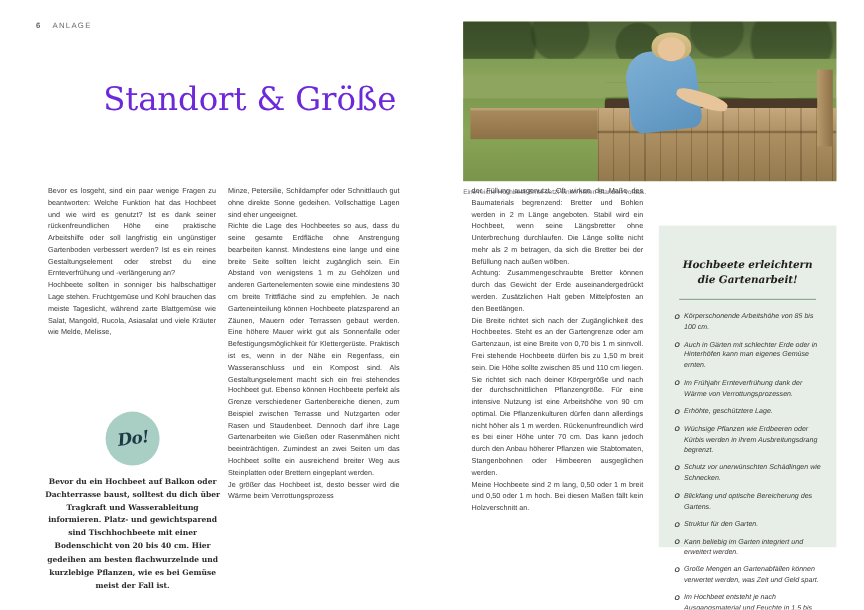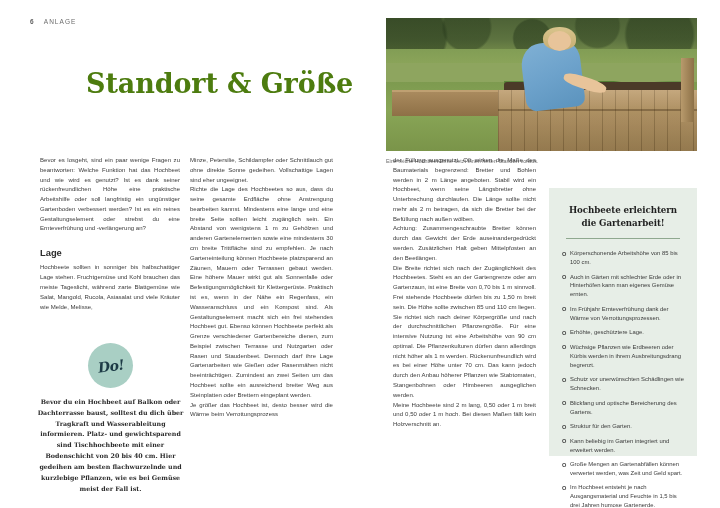--- a/index.html
+++ b/index.html
@@ -34,23 +34,23 @@
     color: #6b6b6b;
     letter-spacing: .16em;
   }
 
   
   #page-title {
     position: absolute;
     left: 86px;
     top: 68px;
     font-family: "DejaVu Serif", "Liberation Serif", serif;
-    font-weight: 700;
+    font-weight: 400;
     font-size: 27px;
-    color: #4d7c0f;
+    color: #6d28d9;
     letter-spacing: -0.004em;
     white-space: nowrap;
   }
 
   
   #photo-figure {
     position: absolute;
     left: 386px;
     top: 18px;
     width: 311px;
@@ -213,21 +213,22 @@
   }
 
   
   #sidebar {
     position: absolute;
     left: 549px;
     top: 188px;
     width: 148px;
     height: 268px;
     background: #e7eee7;
-    padding: 16px 13px 10px 13px;
+    padding: 27px 13px 10px 13px;
+    font-style: italic;
   }
   #sidebar-title {
     font-family: "DejaVu Serif", "Liberation Serif", serif;
     font-weight: 700;
     font-size: 8.7px;
     line-height: 1.44;
     color: #1f1f1f;
     text-align: center;
     letter-spacing: -0.008em;
   }
@@ -277,21 +278,20 @@
     <div class="ph-person-hair"></div>
     <div class="ph-person-head"></div>
     <div class="ph-person-arm"></div>
     <div class="ph-post"></div>
   </div>
   <figcaption id="photo-caption">Eine reiche Hochbeet-Ernte setzt einen hellen Standort voraus.</figcaption>
 </figure>
 
 <div class="col" id="col-1">
   <p>Bevor es losgeht, sind ein paar wenige Fragen zu beantworten: Welche Funktion hat das Hochbeet und wie wird es genutzt? Ist es dank seiner rückenfreundlichen Höhe eine praktische Arbeitshilfe oder soll langfristig ein ungünstiger Gartenboden verbessert werden? Ist es ein reines Gestaltungselement oder strebst du eine Ernteverfrühung und -verlängerung an?</p>
-  <h2 class="sec">Lage</h2>
   <p>Hochbeete sollten in sonniger bis halbschattiger Lage stehen. Fruchtgemüse und Kohl brauchen das meiste Tageslicht, während zarte Blattgemüse wie Salat, Mangold, Rucola, Asiasalat und viele Kräuter wie Melde, Melisse,</p>
 </div>
 
 <div id="do-block">
   <div id="do-badge">
     <span class="do-text">Do!</span>
   </div>
   <div id="do-copy">Bevor du ein Hochbeet auf Balkon oder Dachterrasse baust, solltest du dich über Tragkraft und Wasserableitung informieren. Platz- und gewichtsparend sind Tischhochbeete mit einer Bodenschicht von 20 bis 40 cm. Hier gedeihen am besten flachwurzelnde und kurzlebige Pflanzen, wie es bei Gemüse meist der Fall ist.</div>
 </div>
 

